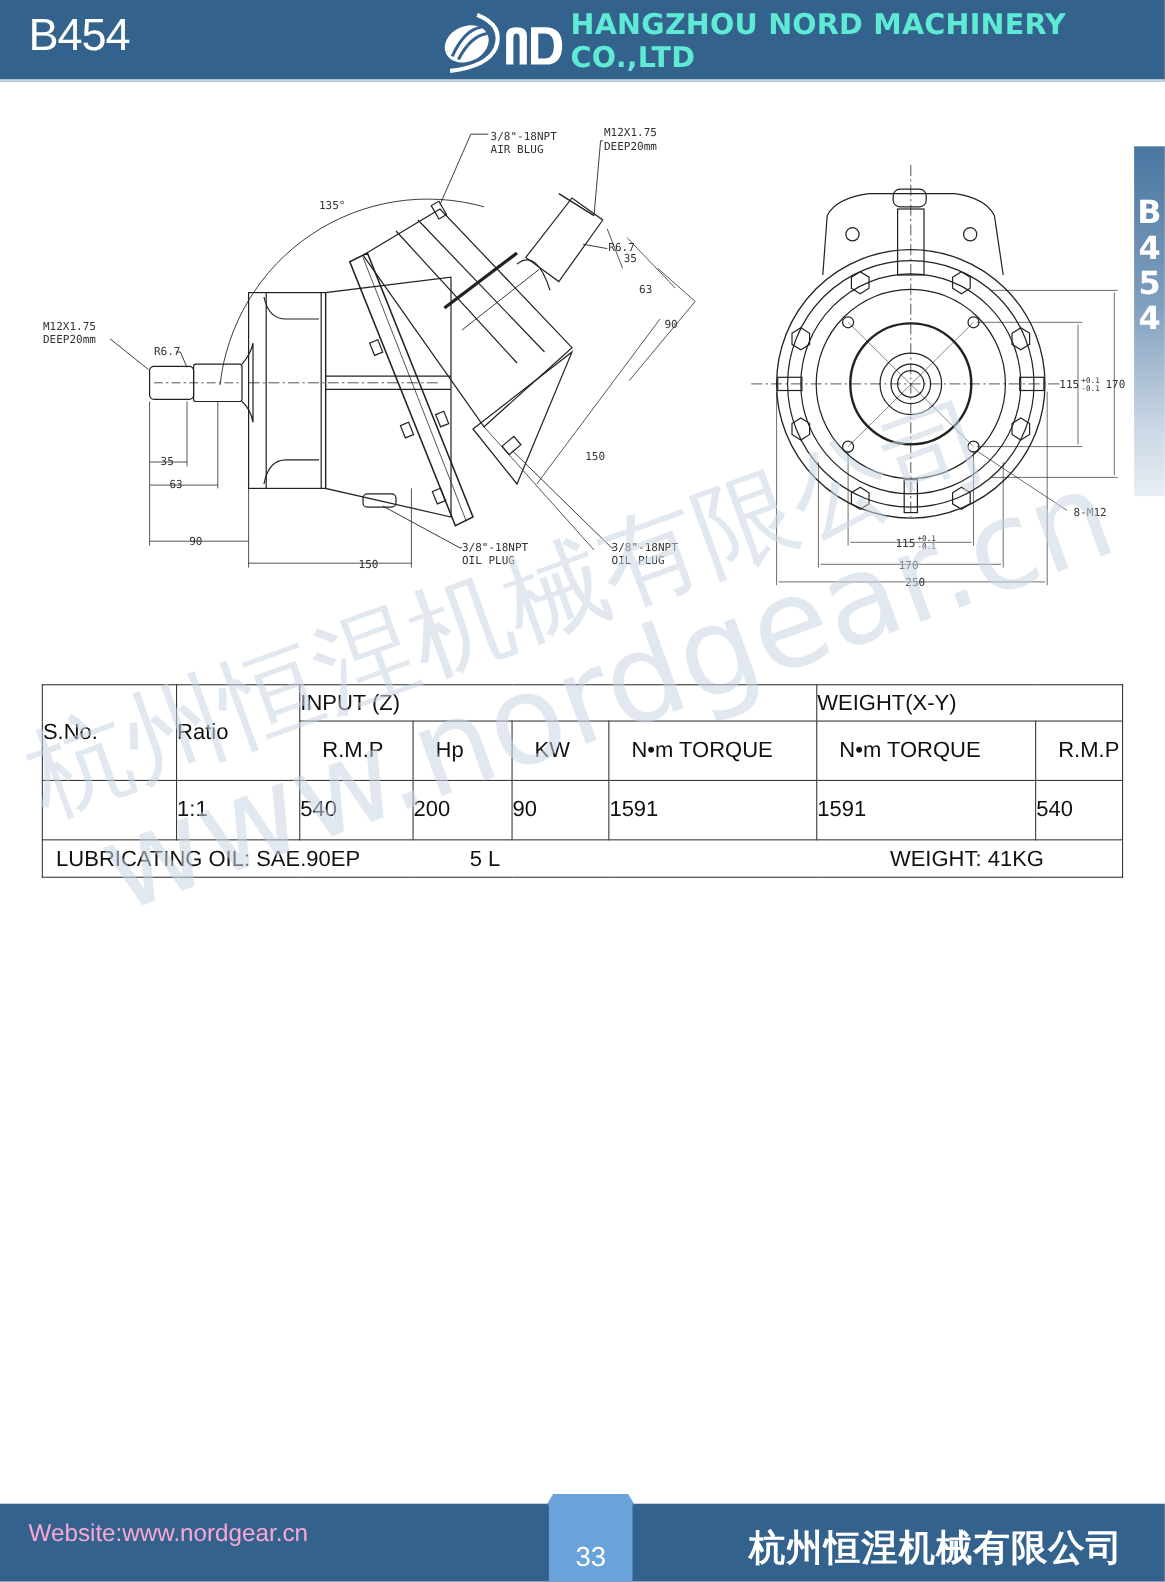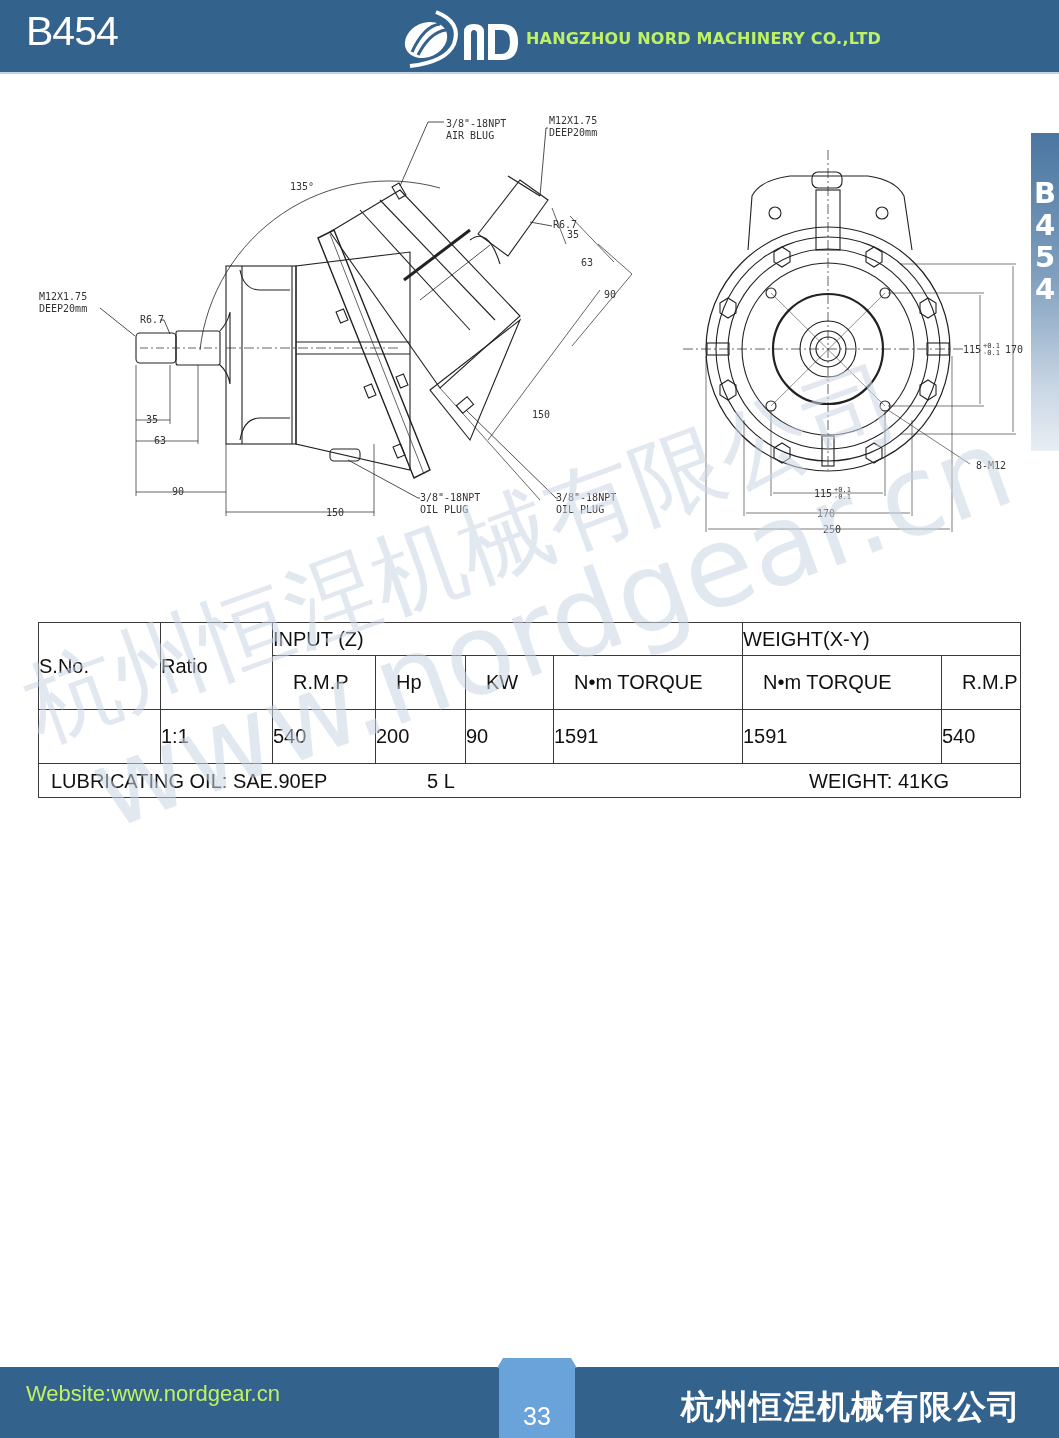--- a/index.html
+++ b/index.html
@@ -4,21 +4,21 @@
 <style>
   * { box-sizing: border-box; margin: 0; padding: 0; }
   html, body { width: 1059px; height: 1438px; background: #ffffff; overflow: hidden; }
   body { position: relative; font-family: "Liberation Sans", sans-serif; color: #111; }
 
   
   .header { position: absolute; left: 0; top: 0; width: 1059px; height: 74px; background: #33628d; border-bottom: 2px solid #c6d3e0; }
   .model-code { position: absolute; left: 26px; top: 8px; font-size: 41px; color: #ffffff; font-family: "Liberation Sans", sans-serif; letter-spacing: -1px; }
   .brand { position: absolute; left: 396px; top: 8px; height: 60px; display: flex; align-items: center; }
   .brand-logo { width: 128px; height: 60px; }
-  .company-name { font-family: "DejaVu Sans", sans-serif; font-weight: bold; color: #bef264; font-size: 16px; margin-left: 2px; letter-spacing: 0.2px; }
+  .company-name { font-family: "DejaVu Sans", sans-serif; font-weight: bold; color: #5eead4; font-size: 26px; margin-left: 2px; letter-spacing: 0.2px; }
 
   
   .side-tab { position: absolute; left: 1031px; top: 133px; width: 28px; height: 318px;
     background: linear-gradient(to bottom, #4a76a0 0%, #7f9fbe 45%, #c9d6e4 80%, #e8eef4 100%); }
   .side-tab-text { position: absolute; left: 0; top: 44px; width: 28px; text-align: center; color: #ffffff;
     font-family: "DejaVu Sans", sans-serif; font-weight: bold; font-size: 29px; line-height: 32px; }
   .side-tab-text span { display: block; }
 
   
   .drawing { position: absolute; left: 0; top: 80px; width: 1059px; height: 470px; }
@@ -37,21 +37,21 @@
   .r2 td { height: 54px; padding-left: 20px; }
   .r3 td { height: 54px; }
   .r4 td { height: 34px; }
   .foot-cell { text-align: left !important; padding: 0 20px; position: relative; }
   .foot-cell .oil { position: absolute; left: 12px; top: 6px; }
   .foot-cell .vol { position: absolute; left: 388px; top: 6px; }
   .foot-cell .wt { position: absolute; left: 770px; top: 6px; }
 
   
   .footer { position: absolute; left: 0; top: 1367px; width: 1059px; height: 71px; background: #33628d; }
-  .website { position: absolute; left: 26px; top: 14px; color: #bef264; font-size: 22px; font-family: "Liberation Sans", sans-serif; }
+  .website { position: absolute; left: 26px; top: 14px; color: #f9a8d4; font-size: 22px; font-family: "Liberation Sans", sans-serif; }
   .page-tab { position: absolute; left: 497px; top: 1358px; width: 80px; height: 80px; }
   .page-tab .tab-top { position: absolute; left: 0; top: 0; width: 80px; height: 10px; background: #6aa3d9;
     clip-path: polygon(6px 0, 74px 0, 80px 10px, 0 10px); }
   .page-tab .tab-body { position: absolute; left: 2px; top: 9px; width: 76px; height: 71px; background: #6aa3d9; }
   .page-number { position: absolute; left: 0; top: 27px; width: 80px; text-align: center; color: #ffffff; font-size: 25px; font-family: "Liberation Sans", sans-serif; margin-top: 17px; }
   .company-cn { position: absolute; right: 38px; top: 18px; color: #ffffff; font-size: 33px; font-weight: bold; font-family: "DejaVu Sans", sans-serif; letter-spacing: 1px; }
 </style>
 </head>
 <body>
 

